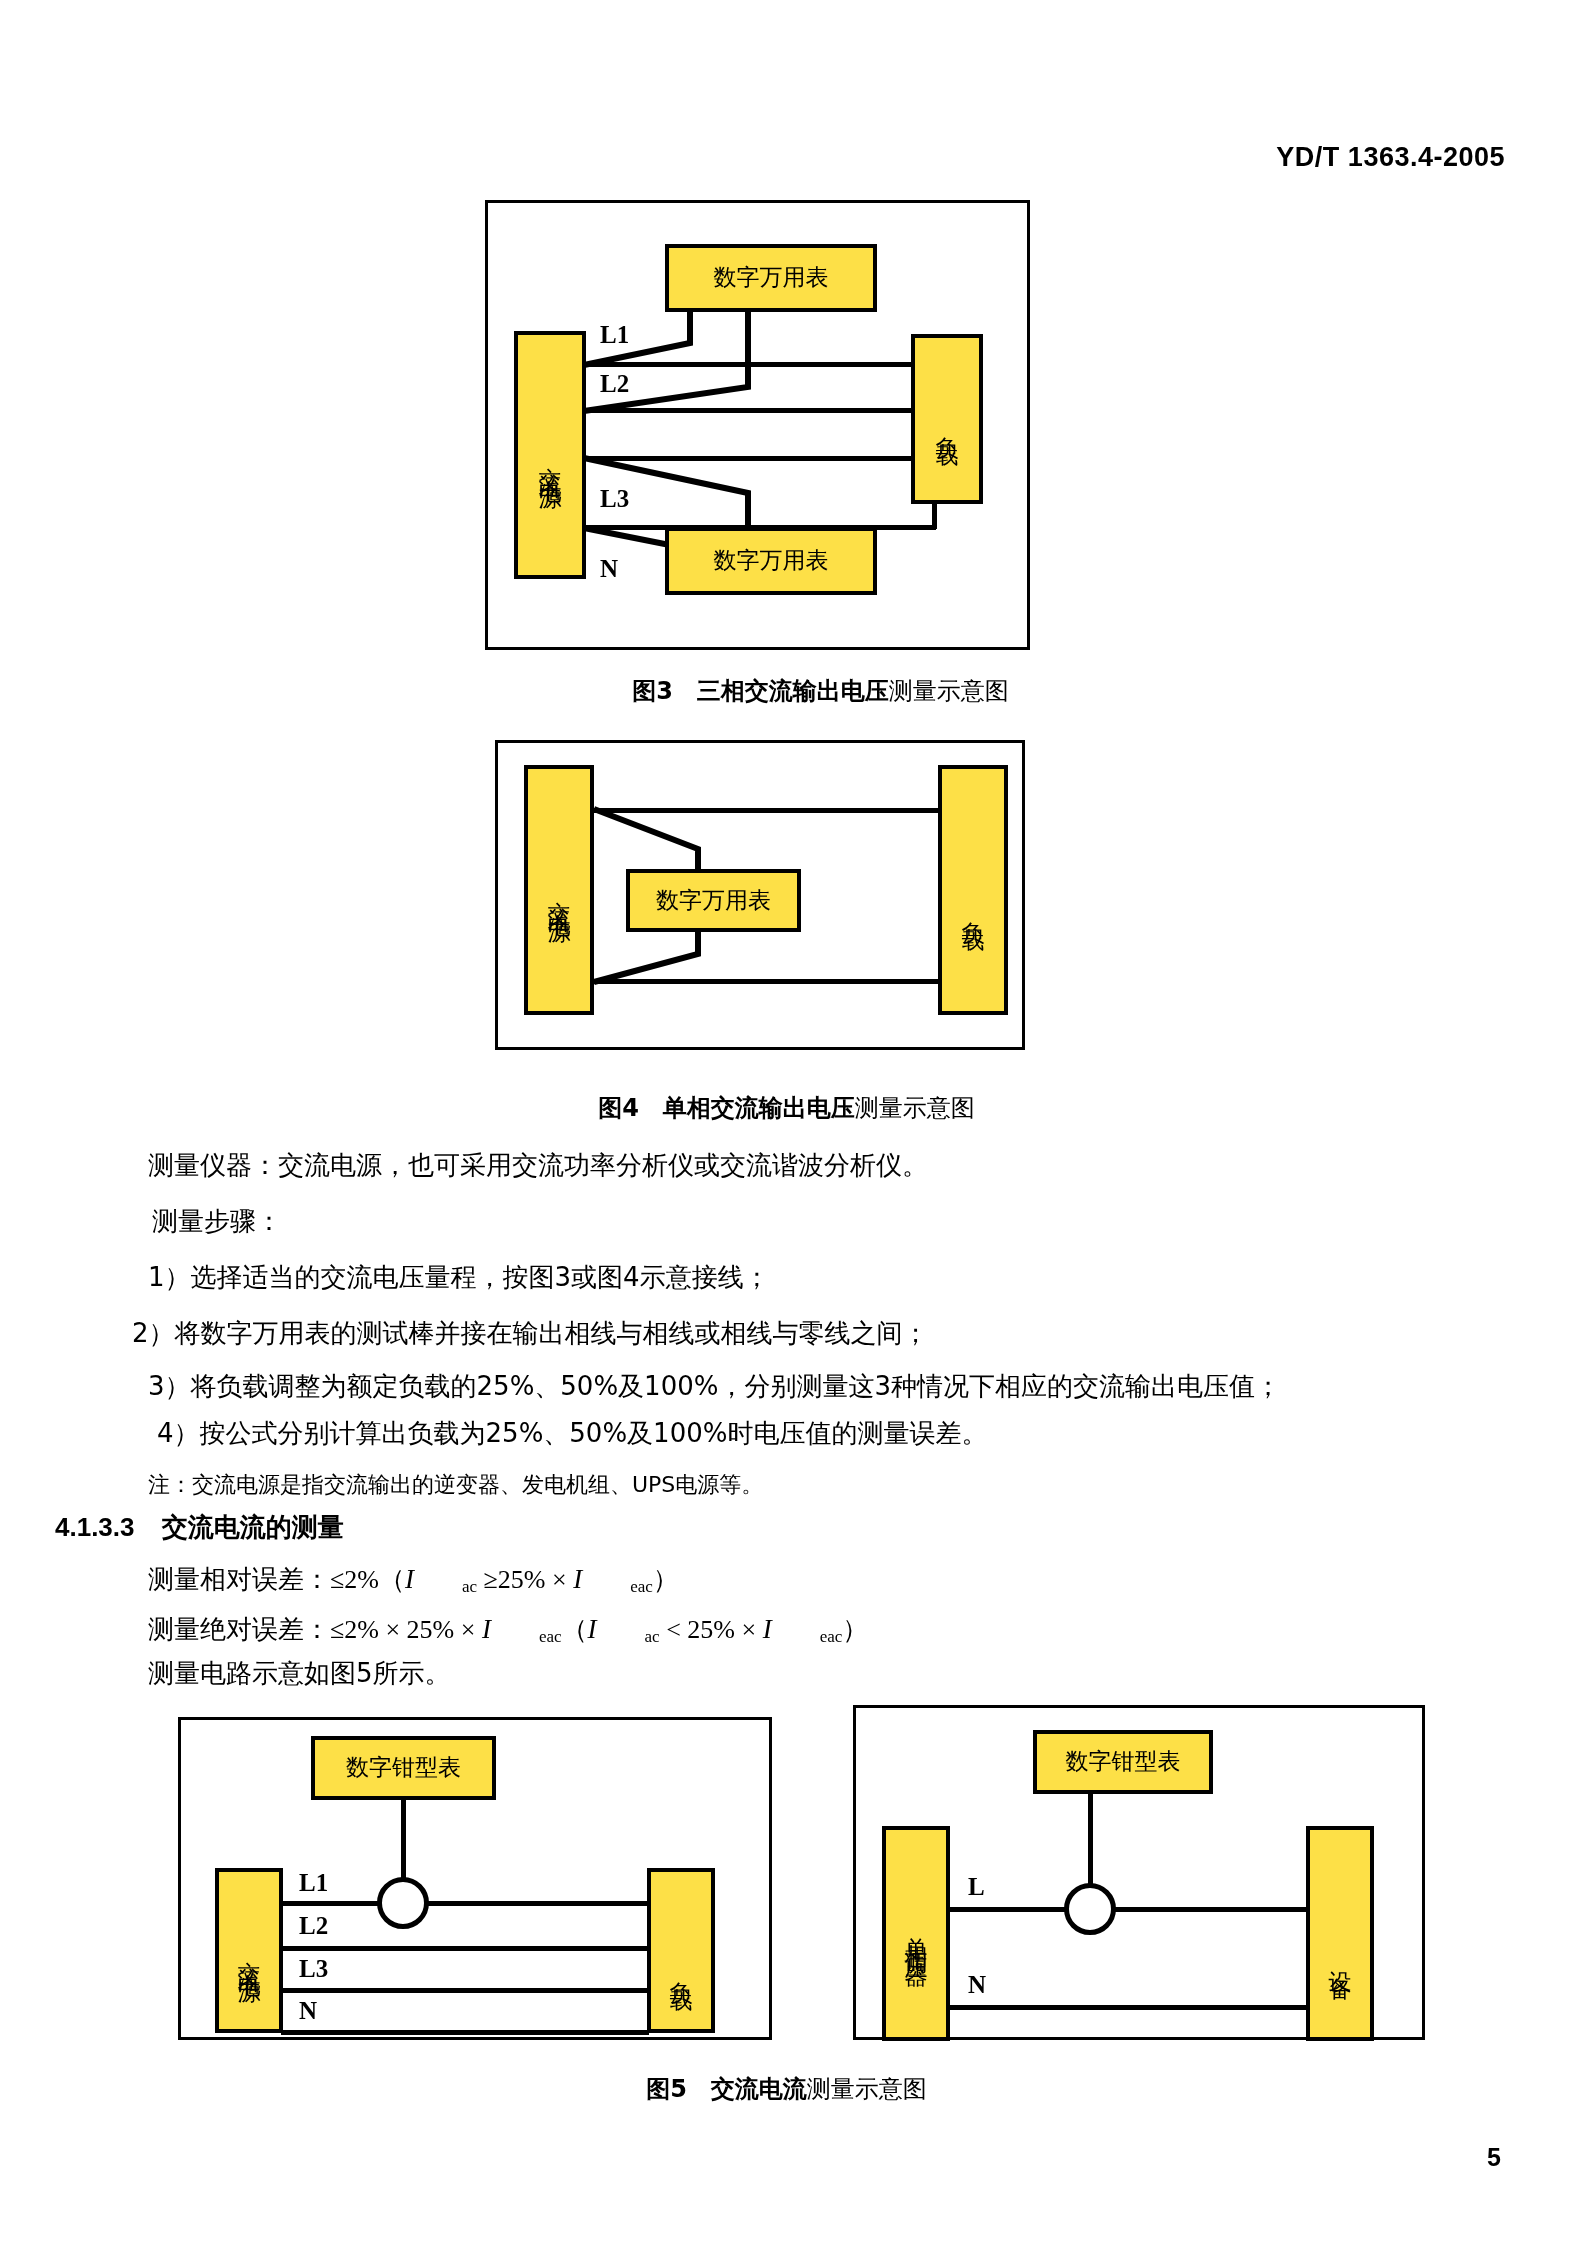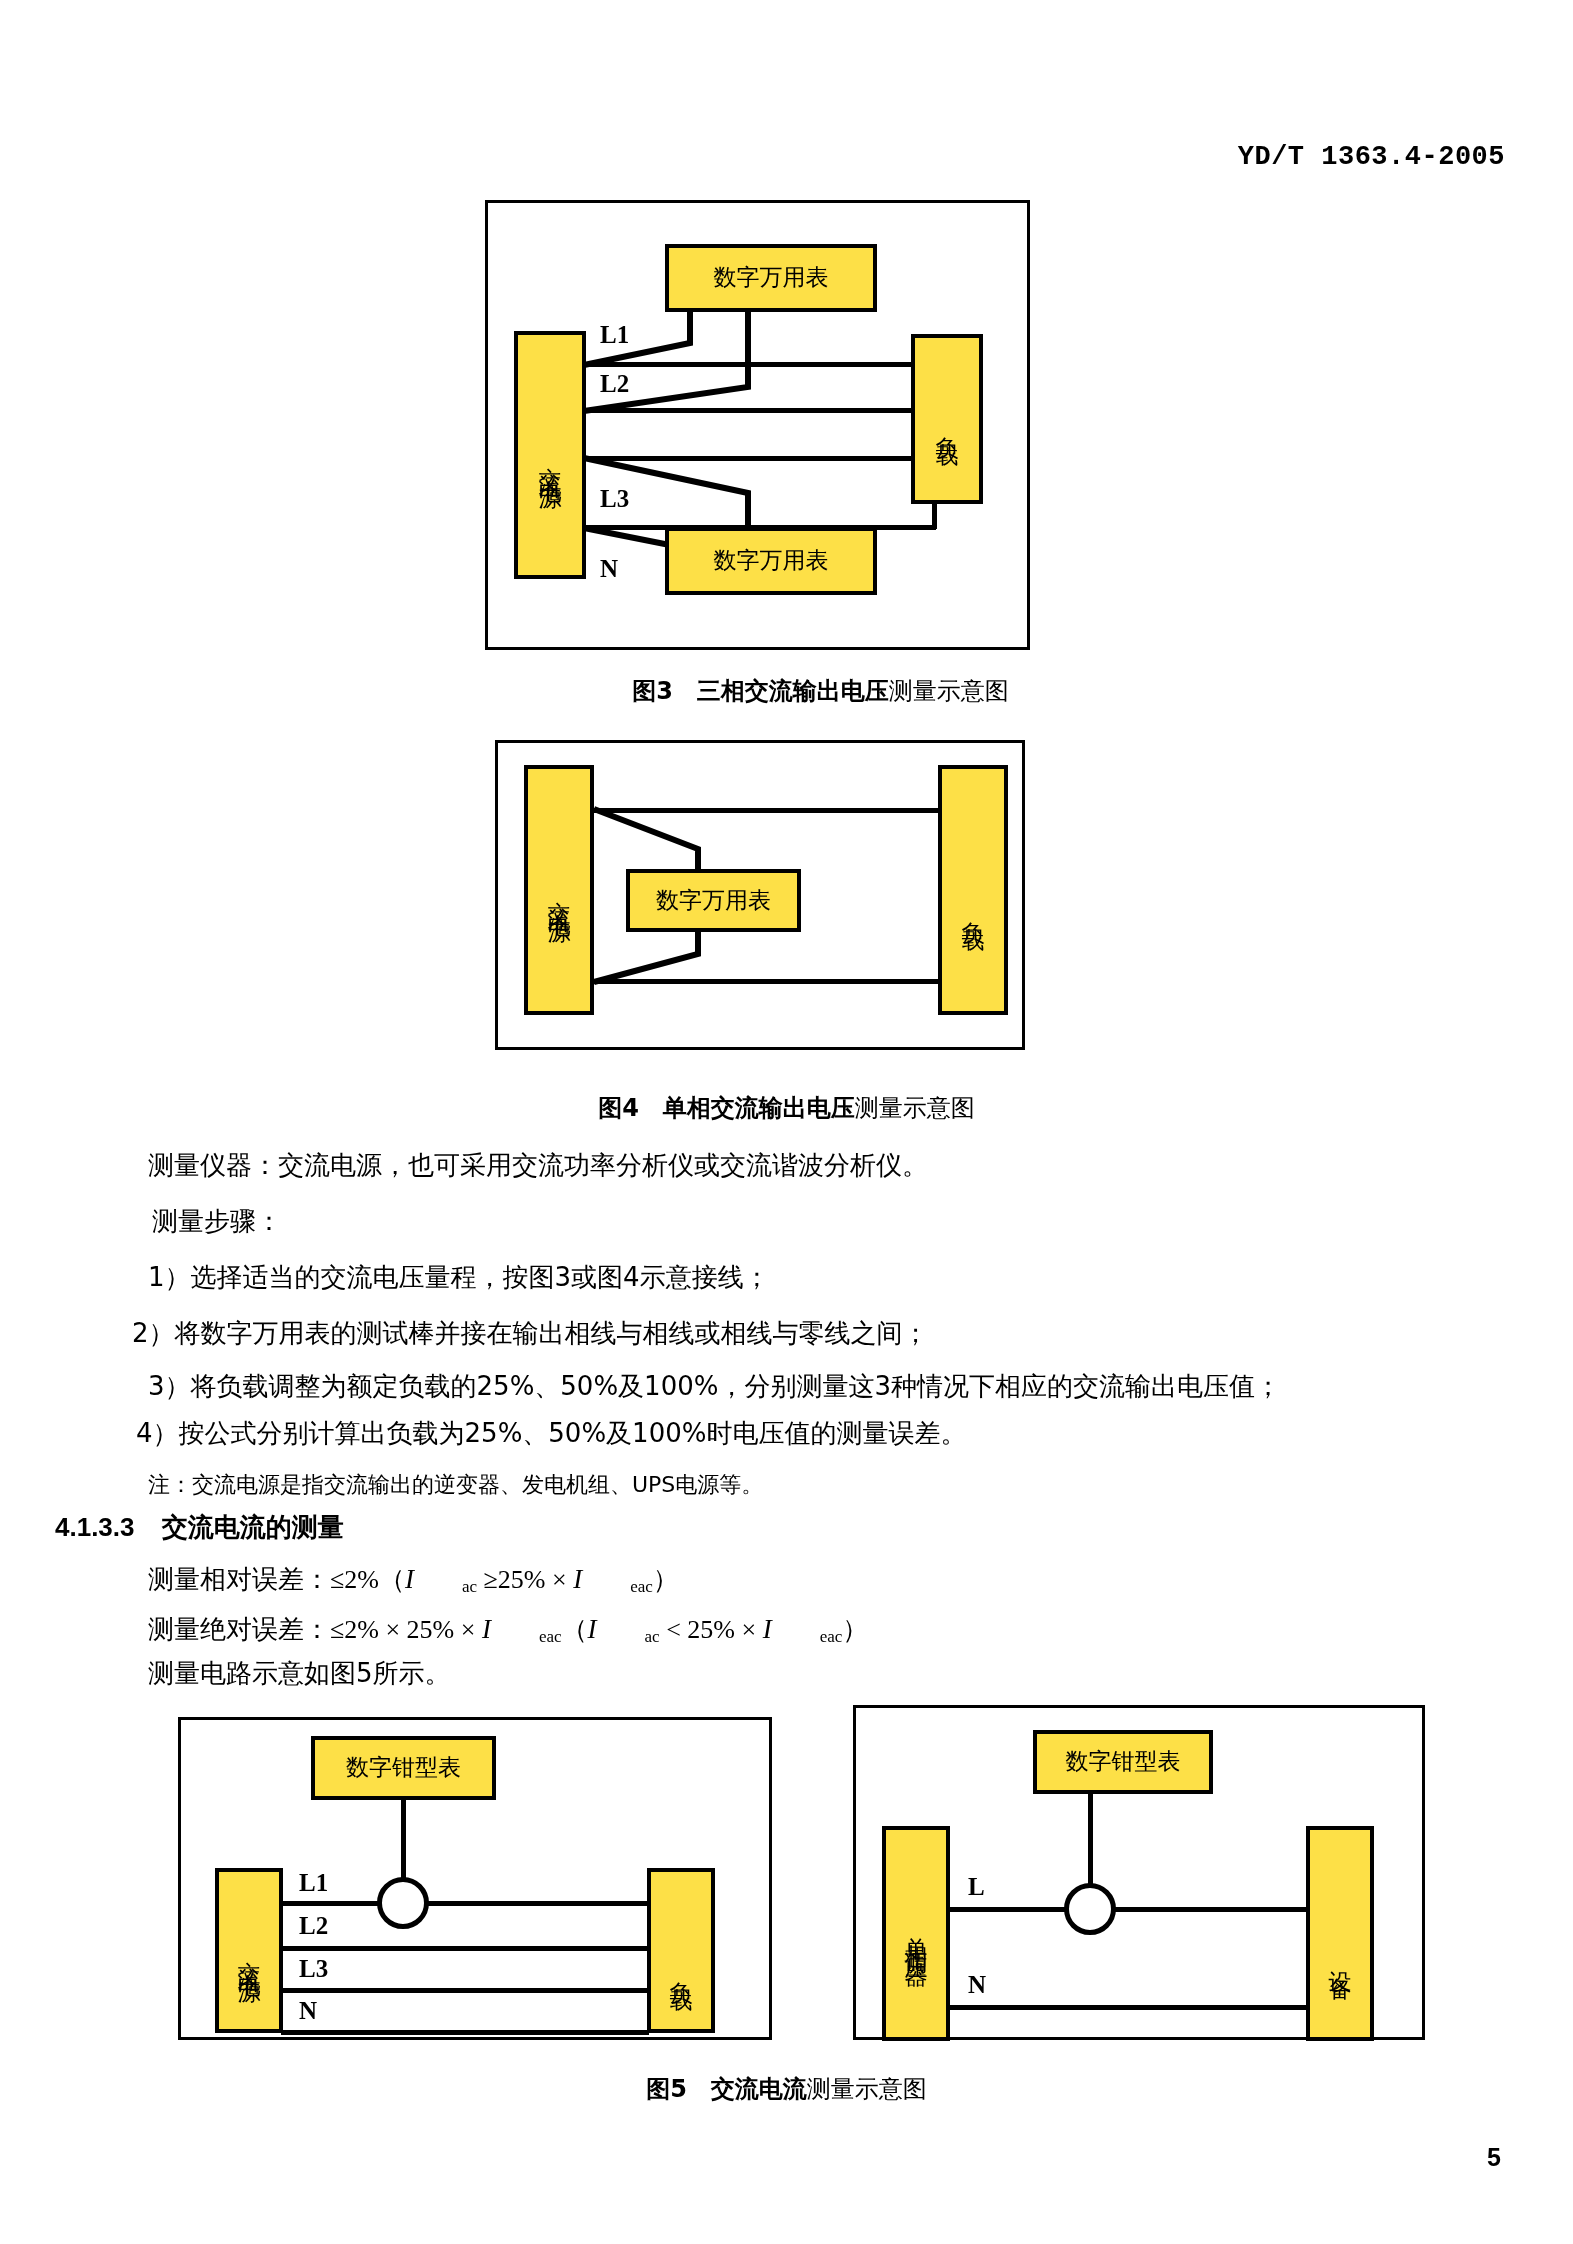--- a/index.html
+++ b/index.html
@@ -14,21 +14,21 @@
     font-family: "Liberation Serif", "DejaVu Serif", serif;
     color: #000000;
     overflow: hidden;
   }
 
   
   .page-header {
     position: absolute;
     top: 142px;
     right: 68px;
-    font-family: Liberation Mono, monospace;
+    font-family: Liberation Sans, sans-serif;
     font-size: 27px;
     font-weight: bold;
     letter-spacing: 0.5px;
     white-space: nowrap;
   }
 
   
   .page-number {
     position: absolute;
     bottom: 72px;
@@ -223,21 +223,21 @@
   <b>图4　单相交流输出电压</b><span>测量示意图</span>
 </div>
 
 <div class="para" style="left:148px; top:1152px;">测量仪器：交流电源，也可采用交流功率分析仪或交流谐波分析仪。</div>
 
 <div class="para" style="left:152px; top:1208px;">测量步骤：</div>
 
 <div class="para" style="left:148px; top:1264px;">1）选择适当的交流电压量程，按图3或图4示意接线；</div>
 <div class="para" style="left:132px; top:1320px;">2）将数字万用表的测试棒并接在输出相线与相线或相线与零线之间；</div>
 <div class="para" style="left:148px; top:1373px;">3）将负载调整为额定负载的25%、50%及100%，分别测量这3种情况下相应的交流输出电压值；</div>
-<div class="para" style="left:136px; top:1420px;text-align:right;">4）按公式分别计算出负载为25%、50%及100%时电压值的测量误差。</div>
+<div class="para" style="left:157px; top:1420px;text-align:right;">4）按公式分别计算出负载为25%、50%及100%时电压值的测量误差。</div>
 
 <div class="note" style="left:148px; top:1470px;">注：交流电源是指交流输出的逆变器、发电机组、UPS电源等。</div>
 
 <div class="sec-head" style="left:55px; top:1510px;">
   <span class="num">4.1.3.3</span>&nbsp;&nbsp;&nbsp;<span>交流电流的测量</span>
 </div>
 
 <div class="formula" style="left:148px; top:1562px;">
   <span>测量相对误差：</span><span class="rm">≤2%（<i>I</i><sub>ac</sub> ≥25% × <i>I</i><sub>eac</sub>）</span>
 </div>

